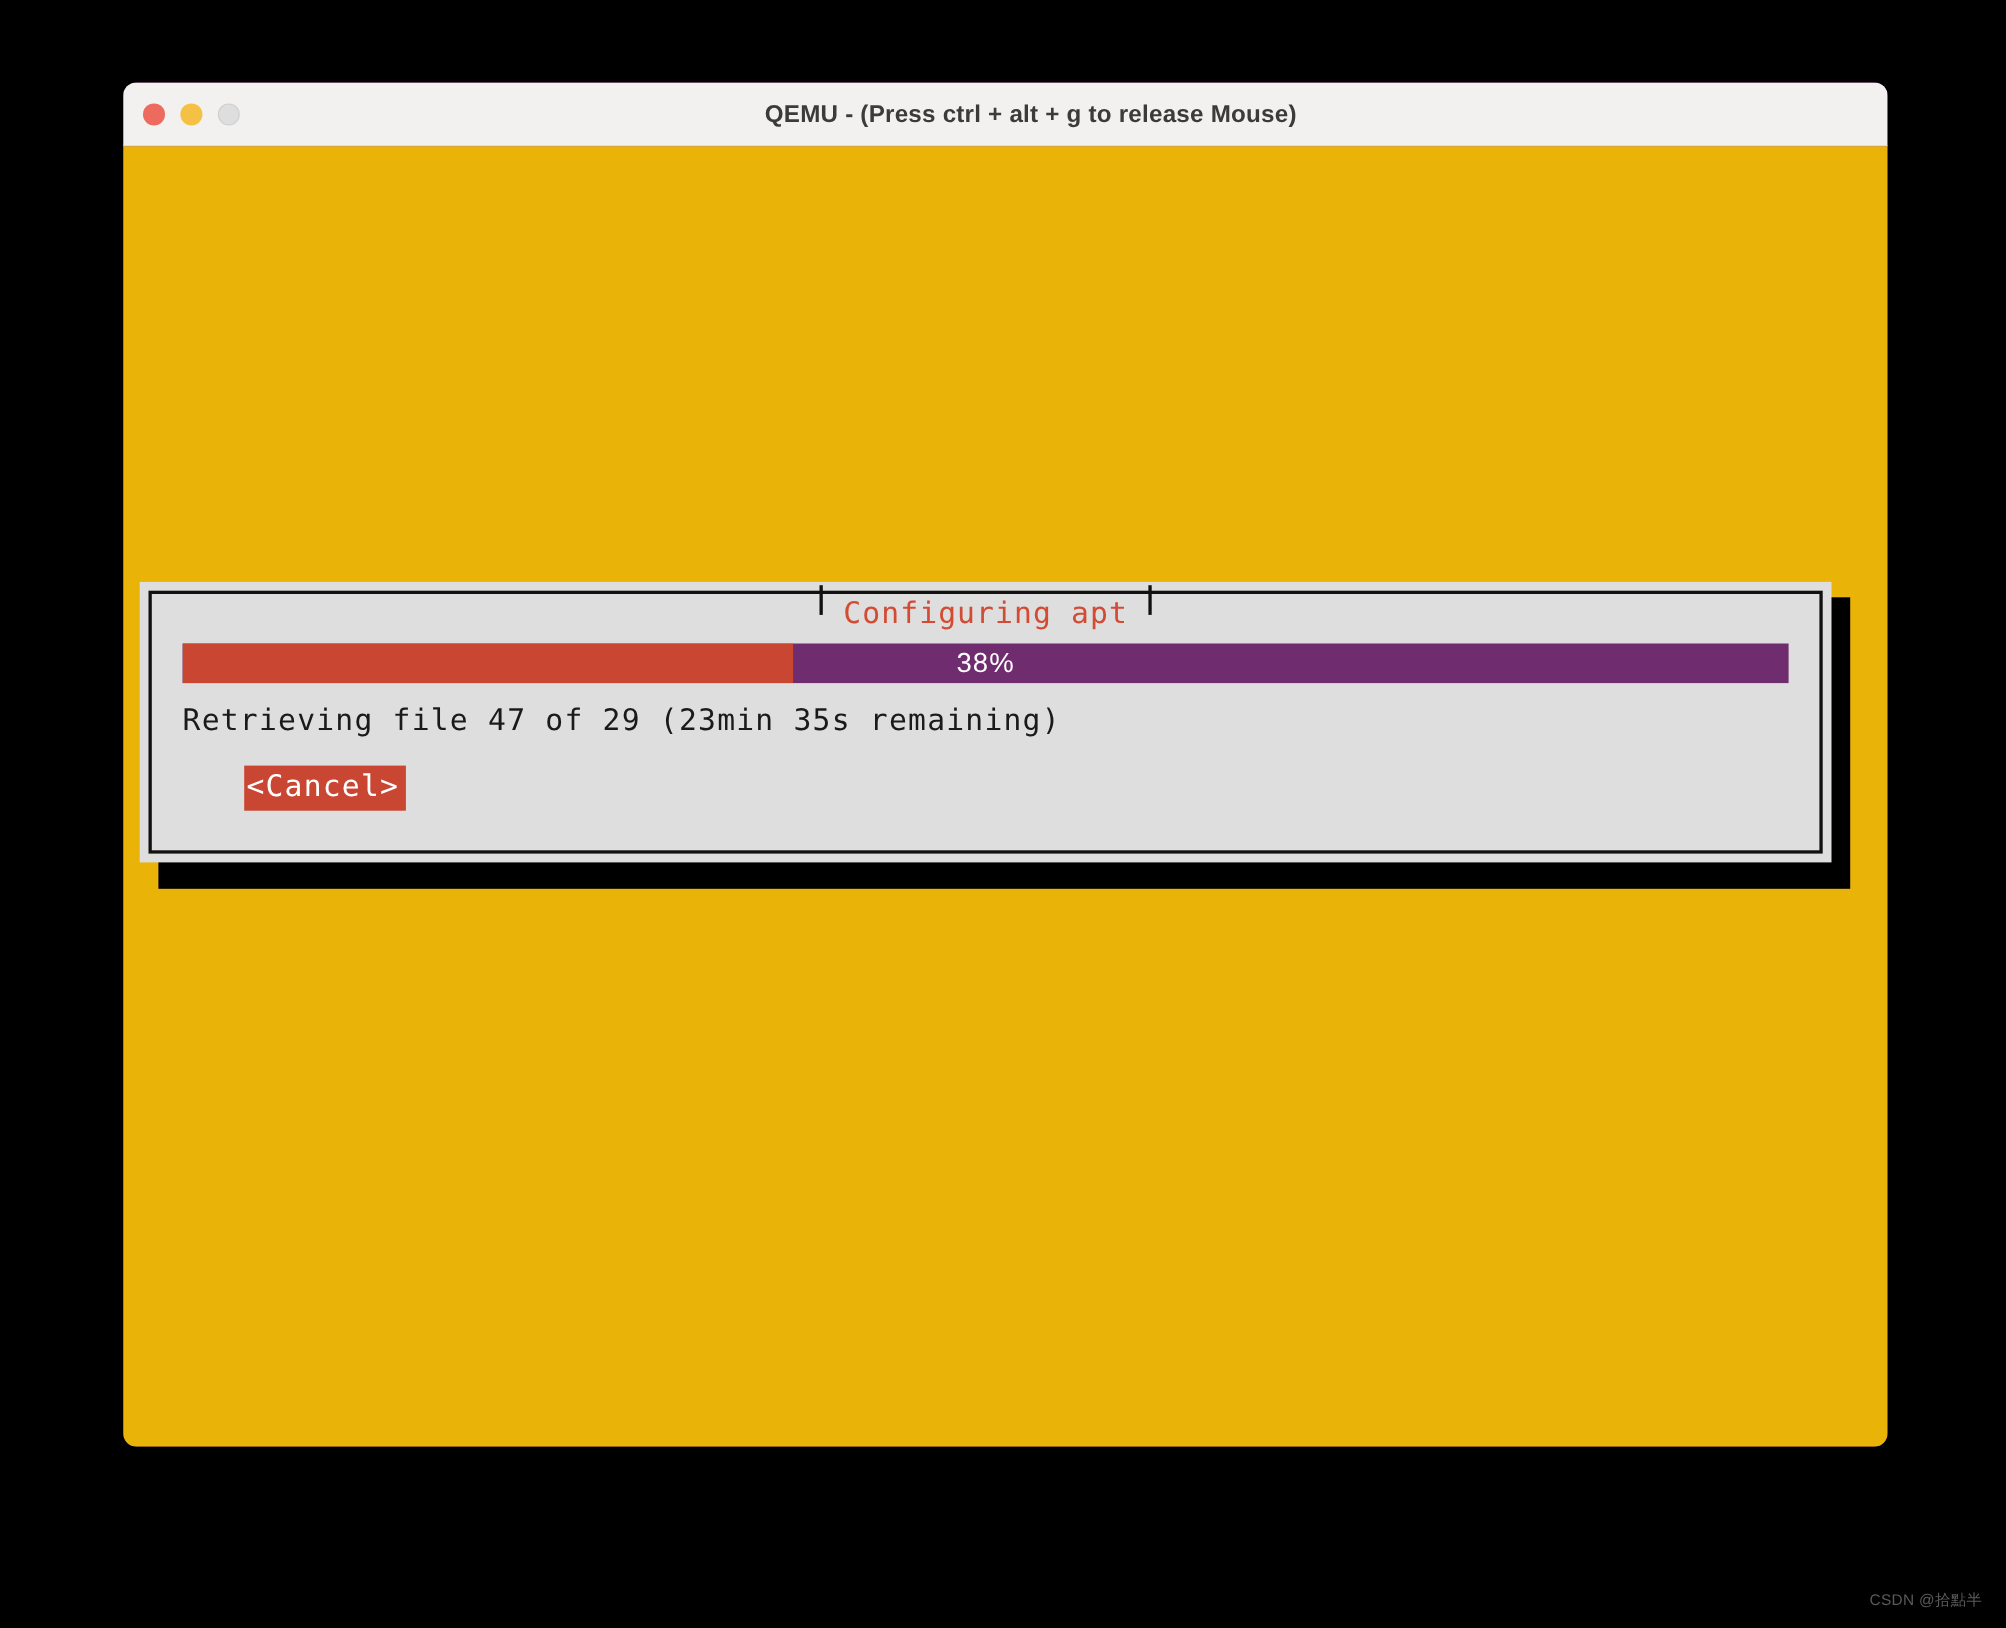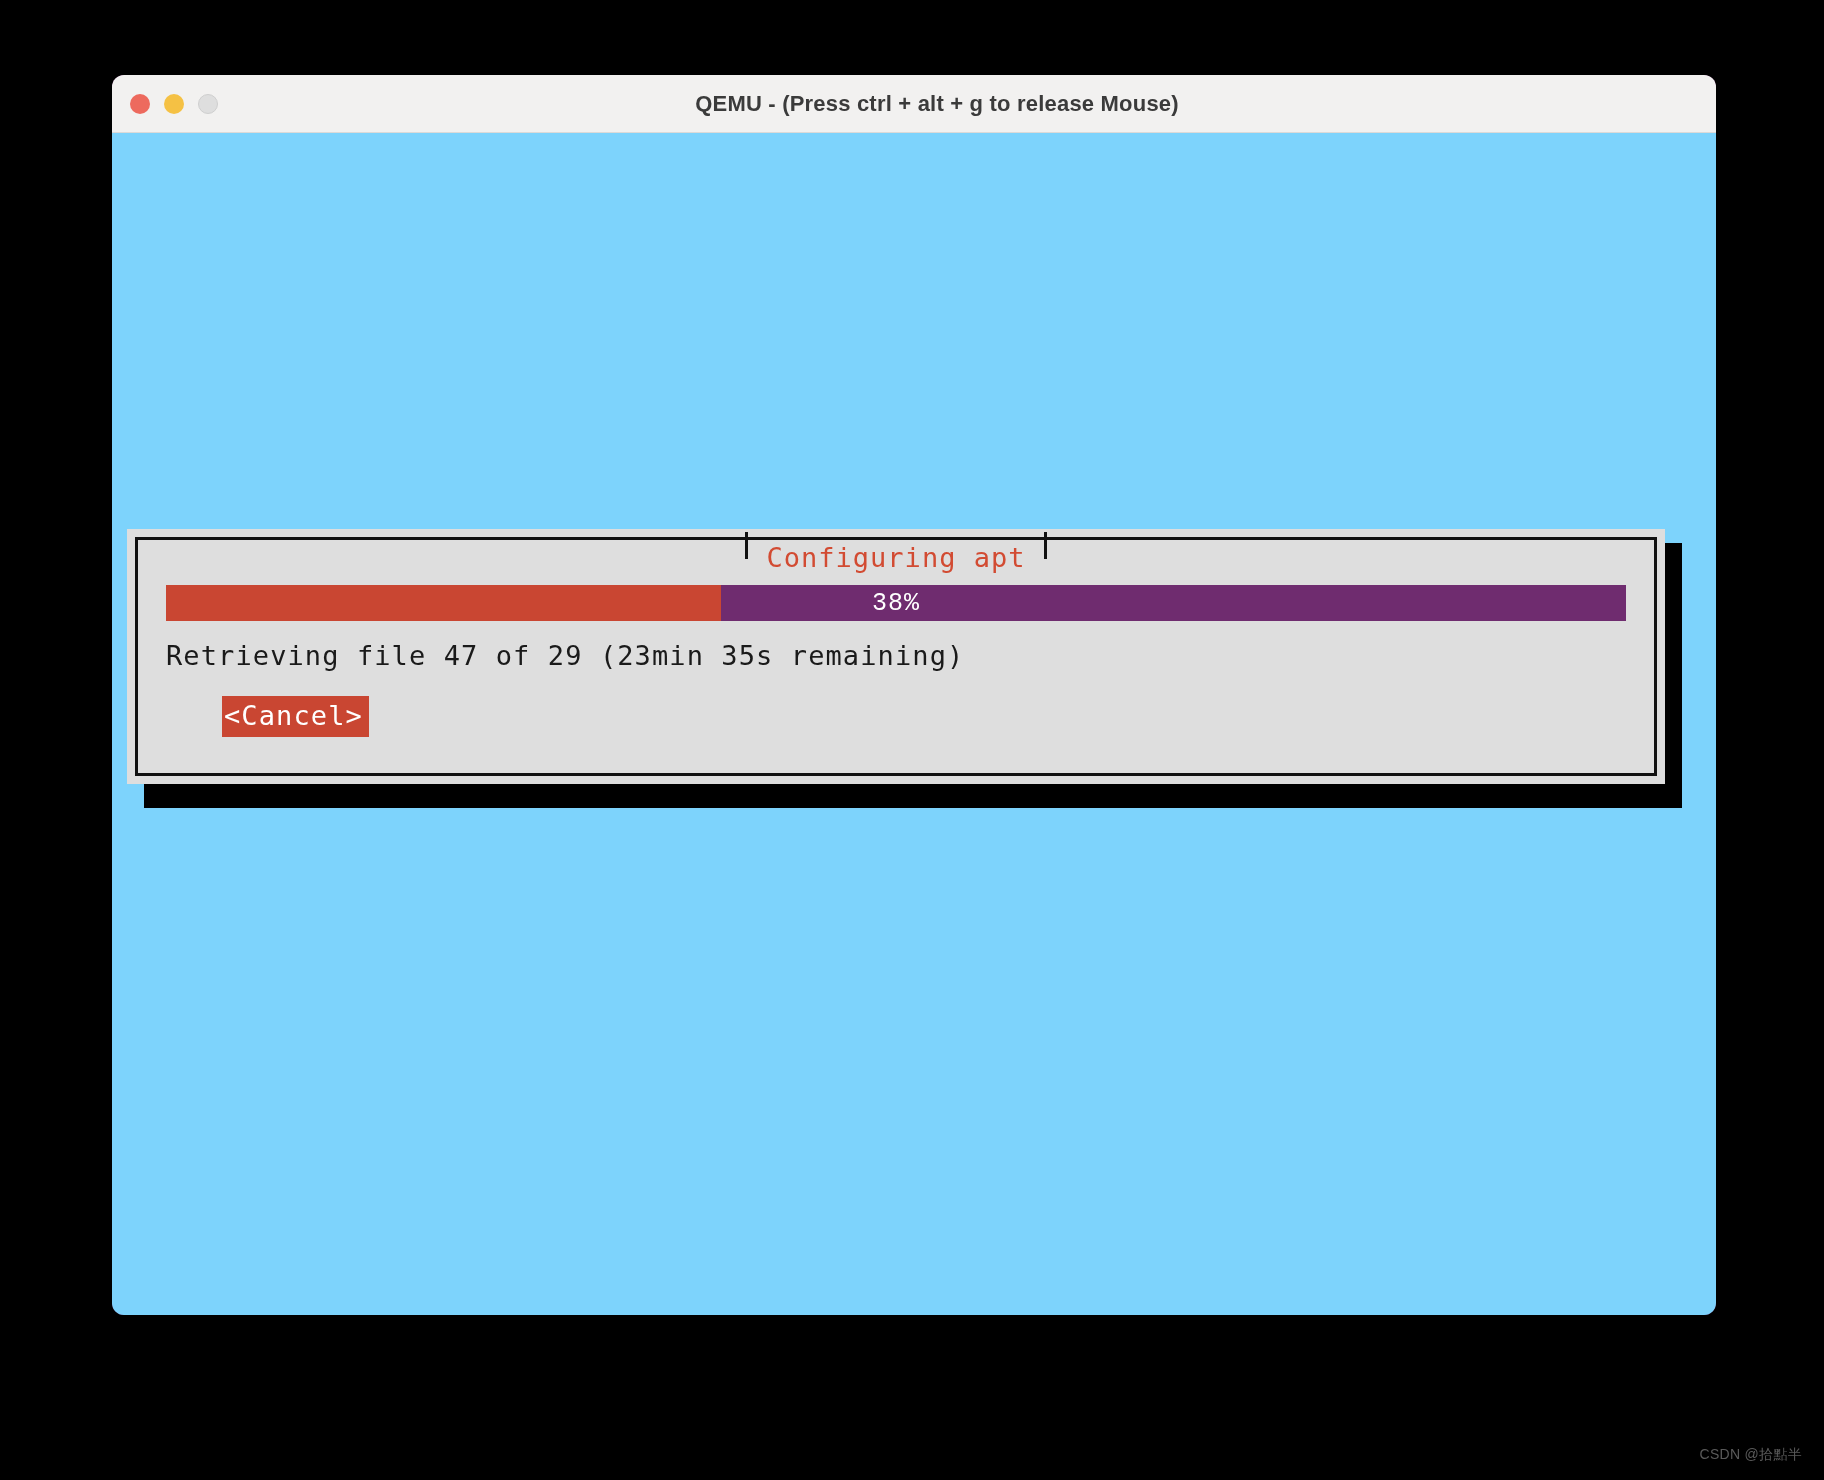--- a/index.html
+++ b/index.html
@@ -66,21 +66,21 @@
     letter-spacing: 0.2px;
     font-family: "Liberation Sans", sans-serif;
     user-select: none;
   }
 
   
   #vm-screen {
     position: relative;
     width: 100%;
     height: 1183px;
-    background: #7dd3fc;
+    background: #eab308;
     overflow: hidden;
   }
 
   
   #dialog-shadow {
     position: absolute;
     left: 32px;
     top: 410px;
     width: 1538px;
     height: 265px;
@@ -166,21 +166,21 @@
   #progress-label {
     position: absolute;
     left: 0;
     top: 0;
     width: 100%;
     height: 100%;
     display: flex;
     align-items: center;
     justify-content: center;
     color: #FFFFFF;
-    font-family: Liberation Mono, monospace;
+    font-family: Liberation Sans, sans-serif;
     font-size: 25px;
     letter-spacing: 1px;
   }
 
   
   #status-line {
     position: absolute;
     left: 28px;
     top: 100px;
     color: #1A1A1A;

